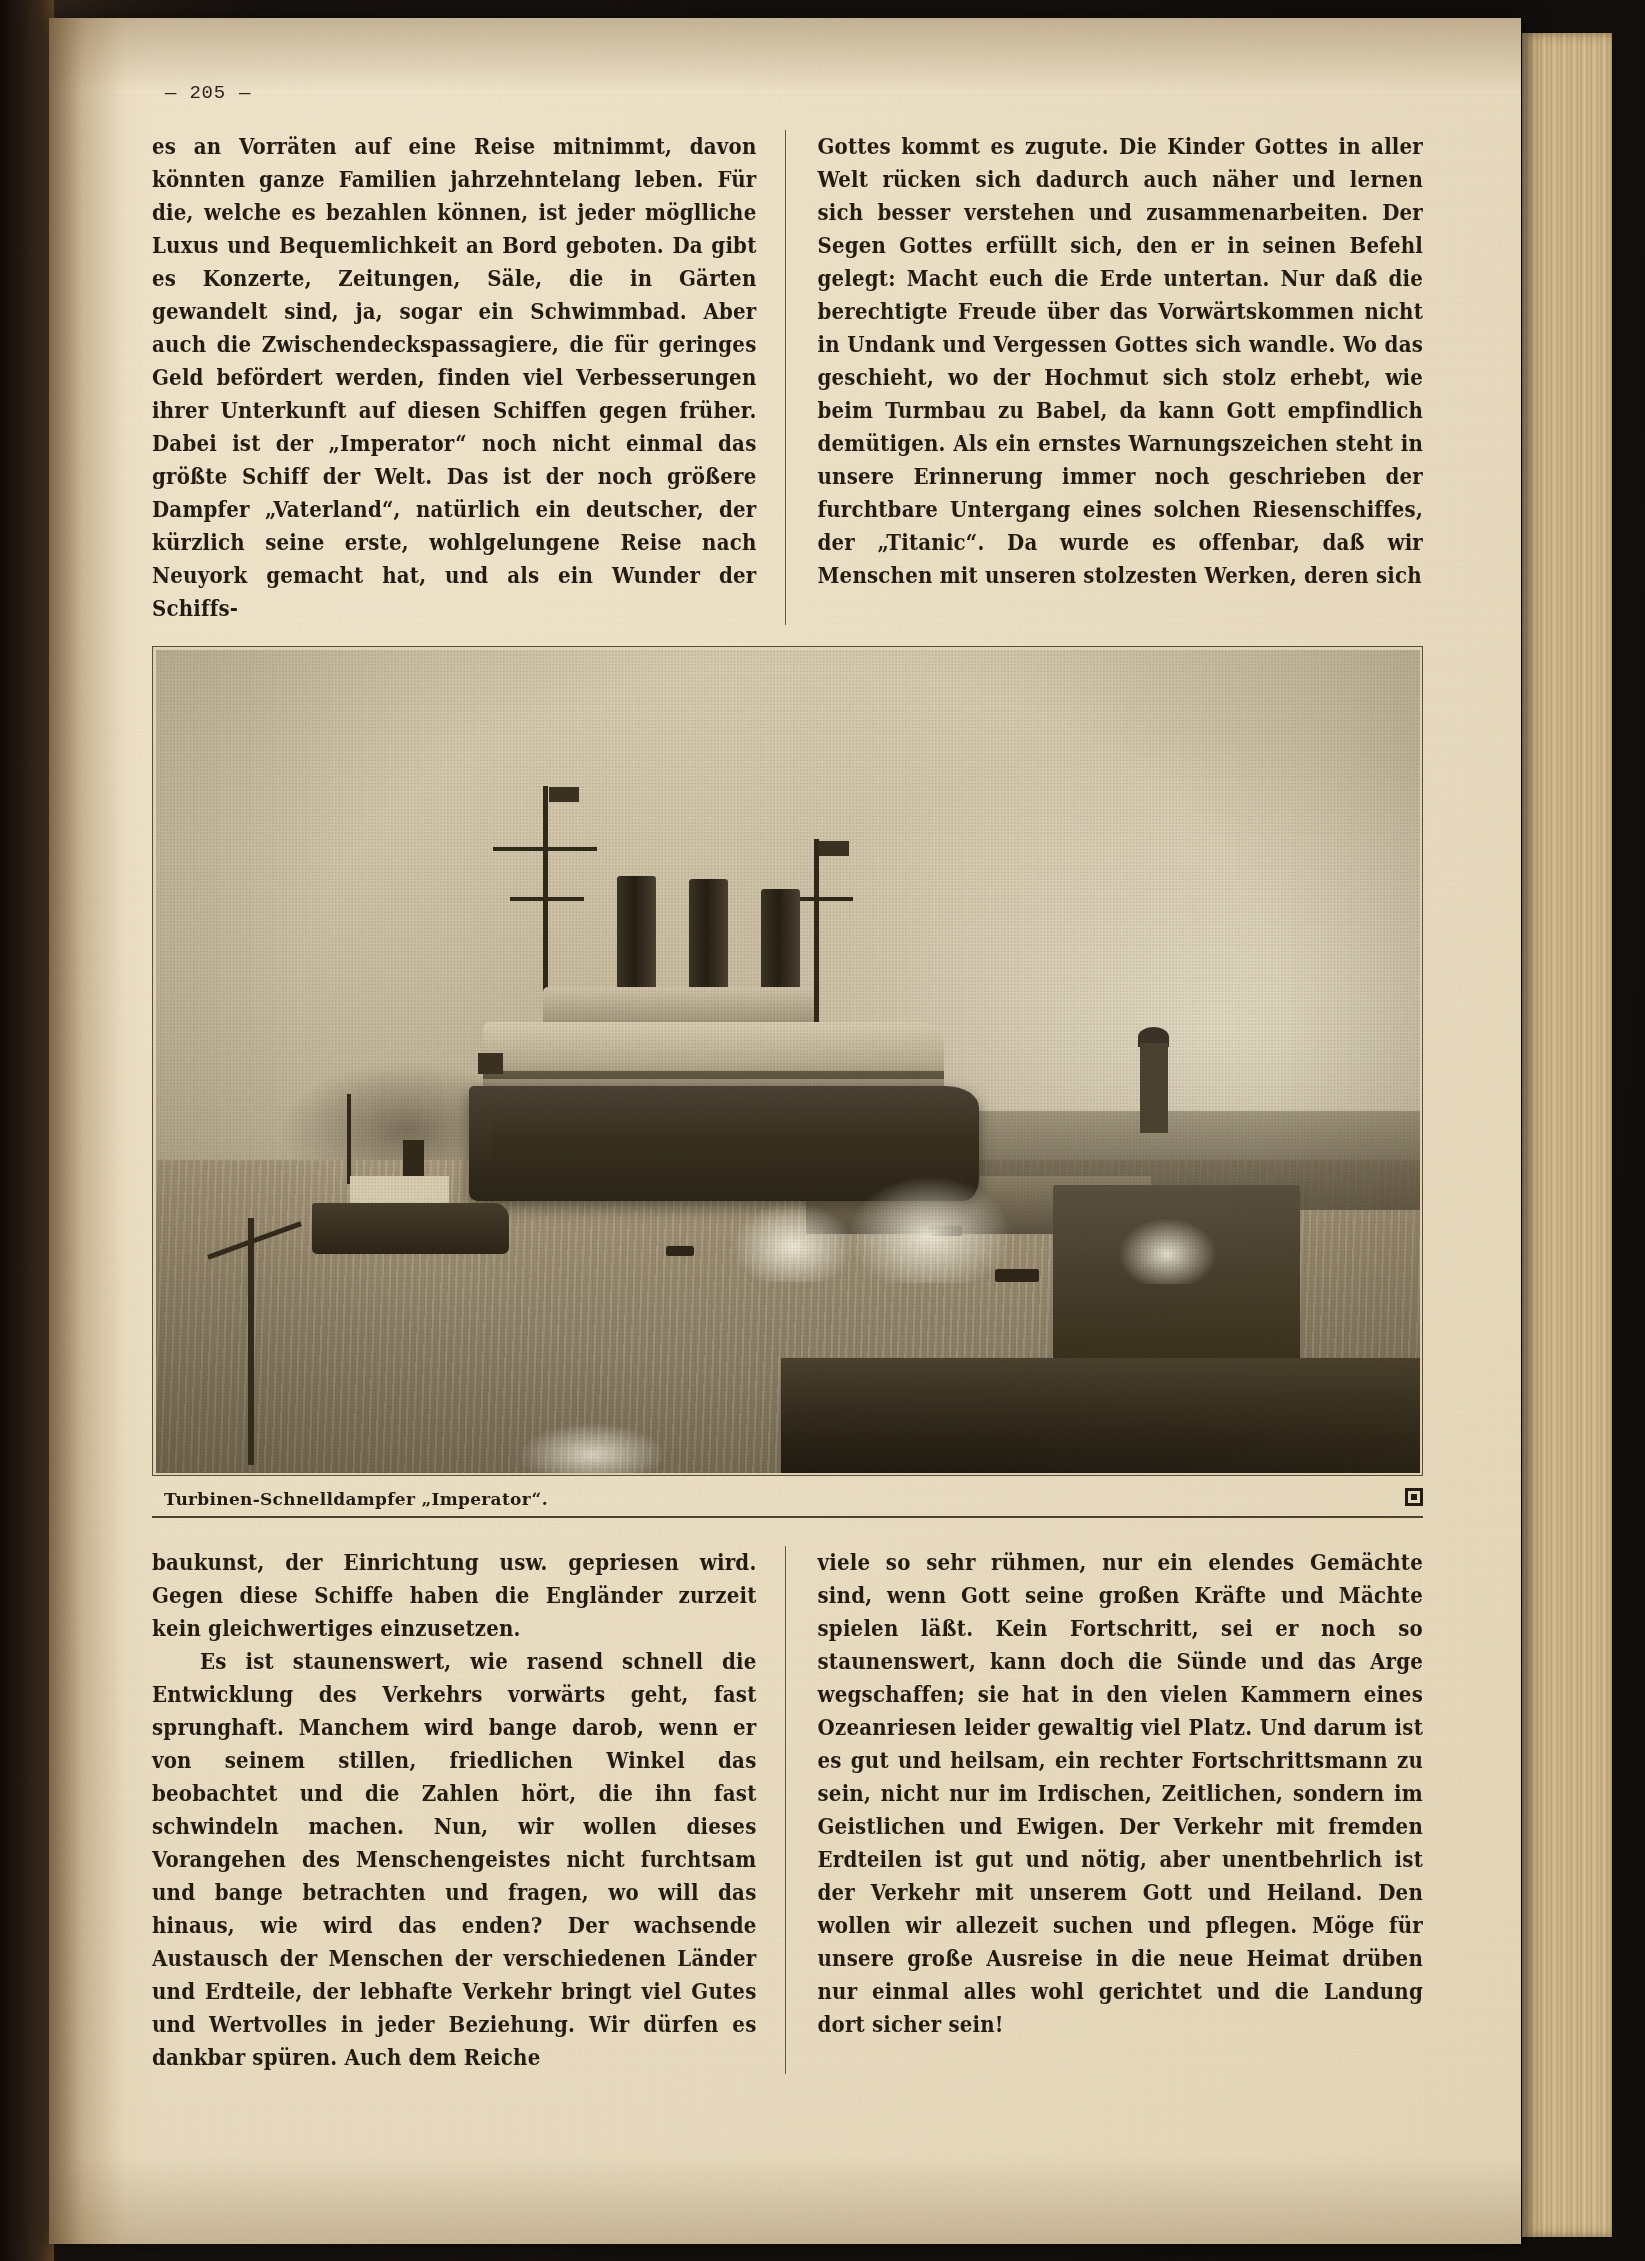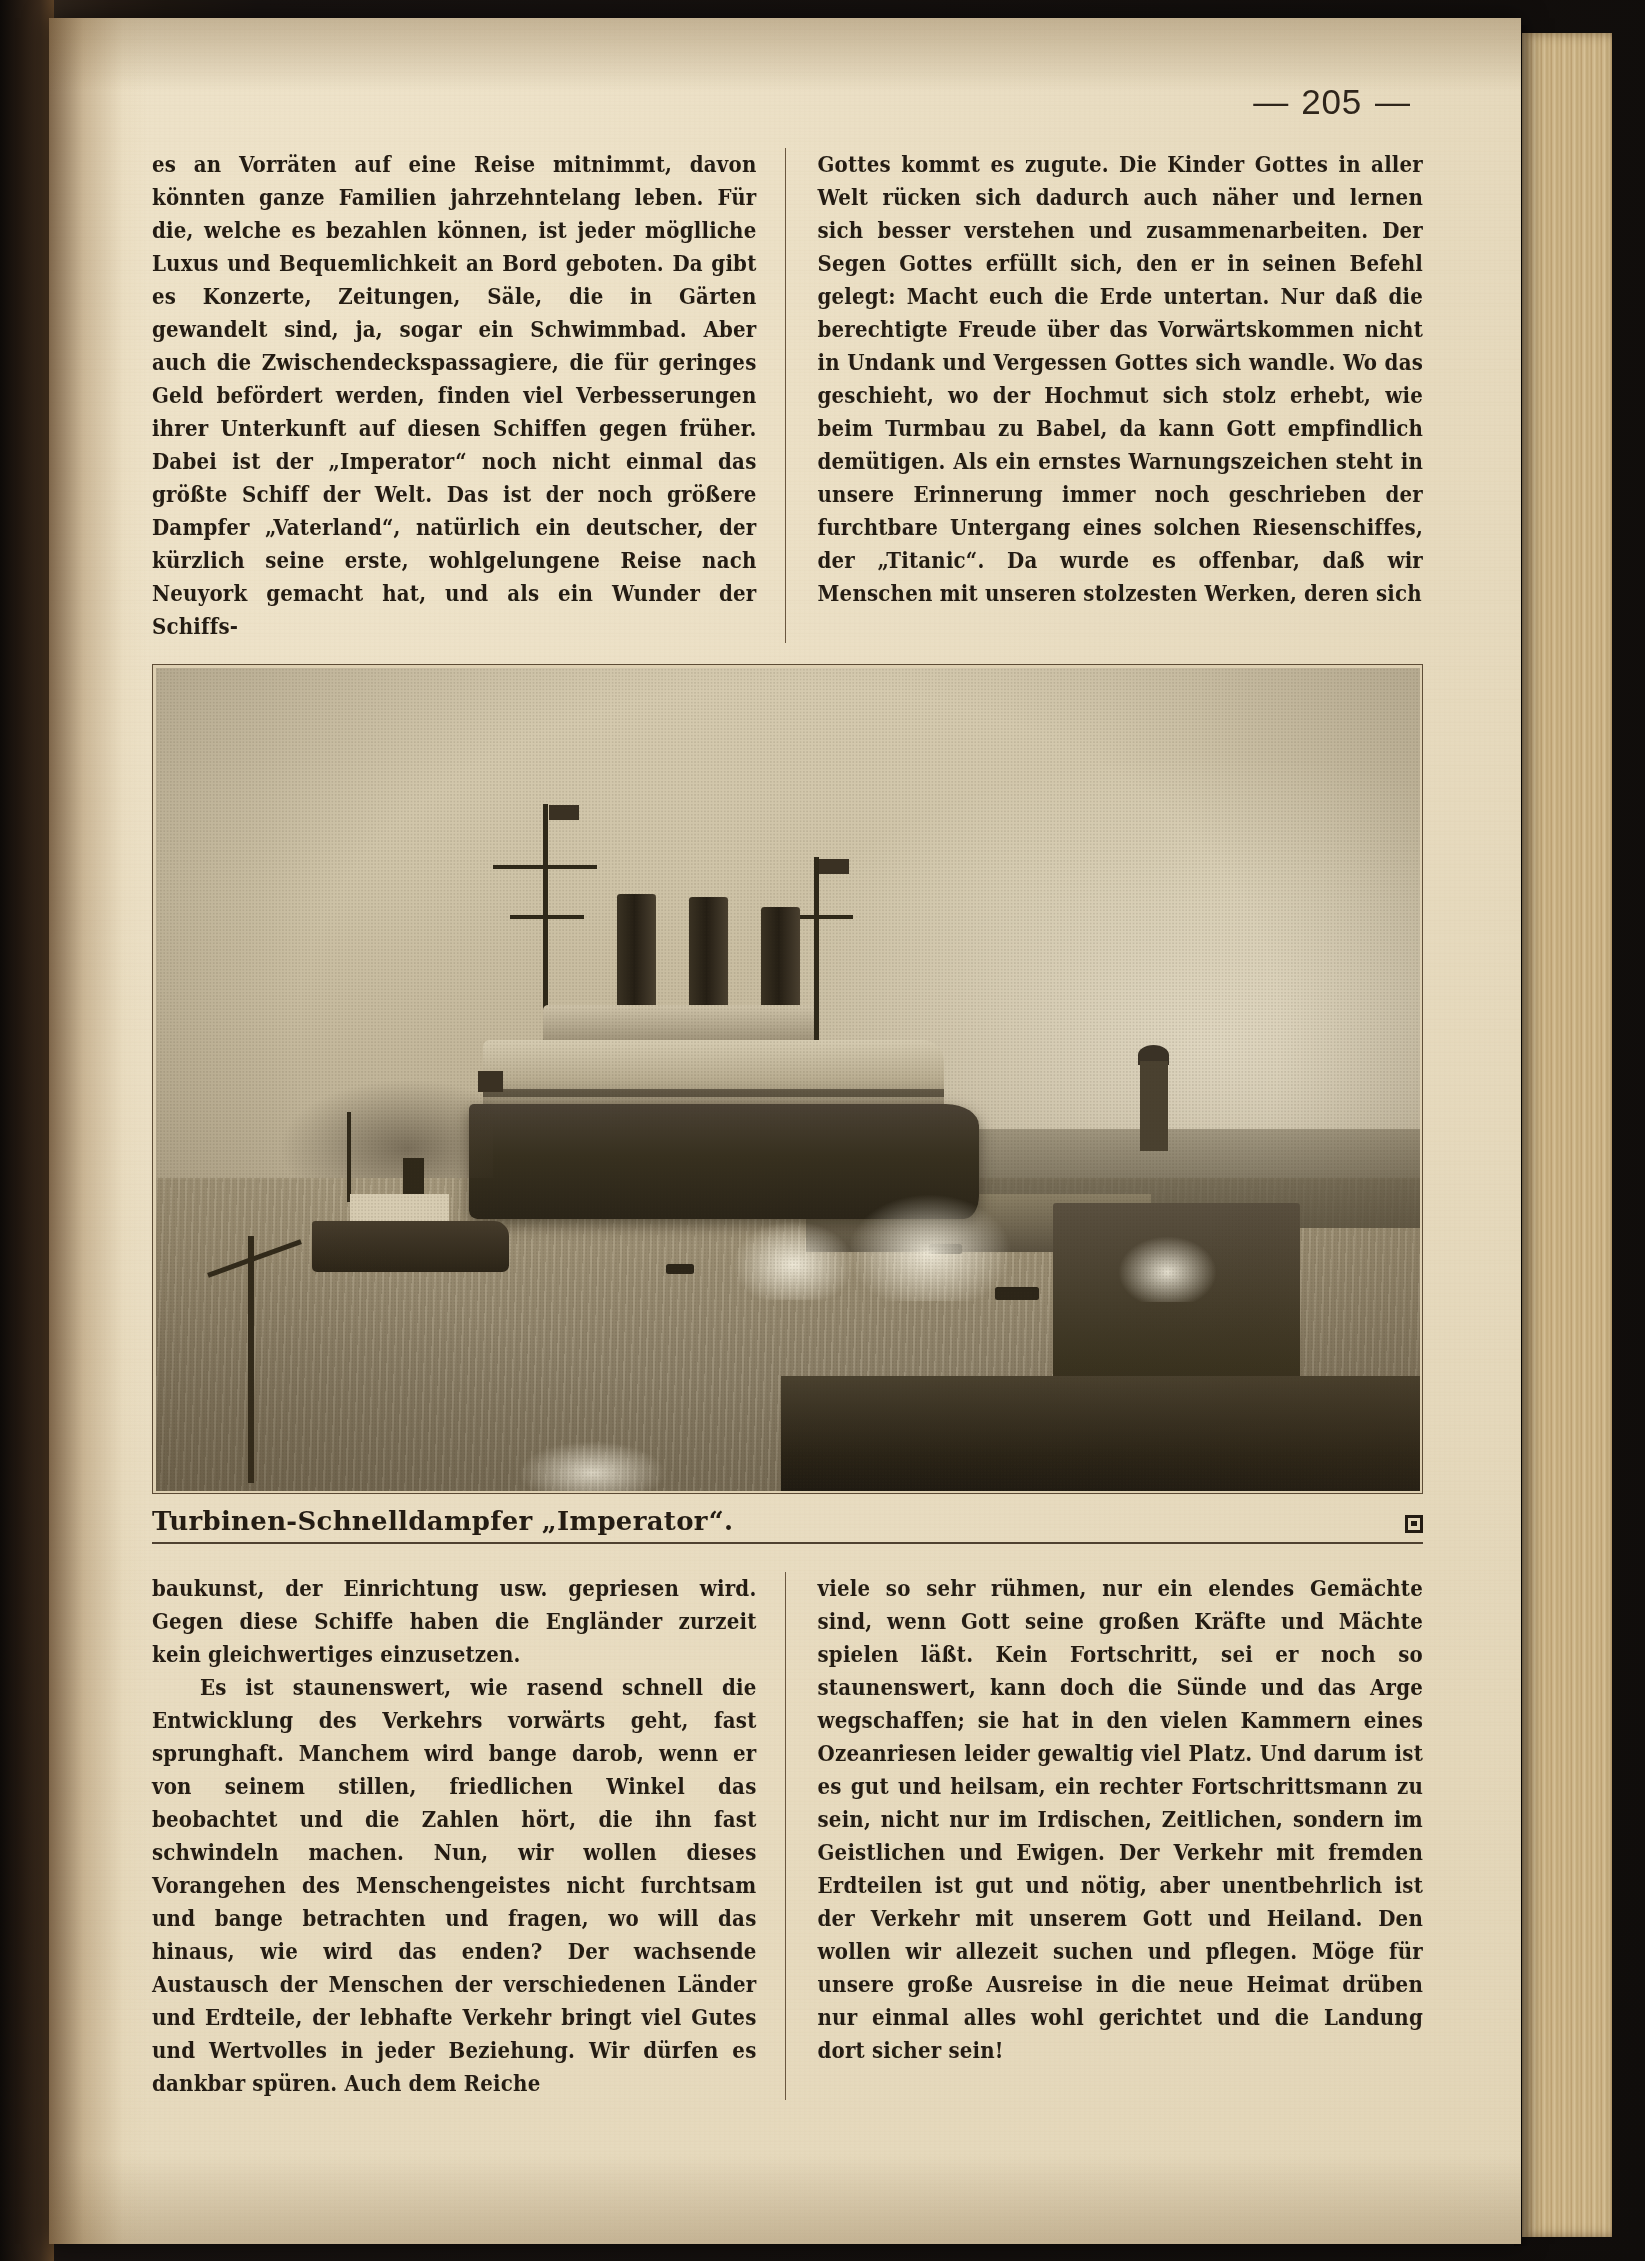--- a/index.html
+++ b/index.html
@@ -94,23 +94,23 @@
 
   
   .content {
     position: absolute;
     left: 103px;
     top: 64px;
     width: 1271px;
   }
 
   .folio {
-    text-align: right;
-    font-family: Liberation Sans, sans-serif;
-    font-size: 35px;
+    text-align: left;
+    font-family: Liberation Mono, monospace;
+    font-size: 19px;
     letter-spacing: 0.8px;
     color: #2e251b;
     margin-bottom: 26px;
   }
   .folio .dash { letter-spacing: 0; padding: 0 13px; }
 
   .columns {
     display: flex;
     gap: 4px;
   }
@@ -358,23 +358,24 @@
     margin-top: 11.5px;
     display: flex;
     align-items: flex-end;
     justify-content: space-between;
     border-bottom: 2.5px solid #4f4130;
     padding-bottom: 6.6px;
   }
   .caption {
     font-family: "DejaVu Serif", serif;
     font-weight: 700;
-    font-size: 26px;
+    font-size: 17px;
     color: #241c13;
     letter-spacing: 0.3px;
+    margin-left: 12px;
   }
   .colophon-mark {
     width: 18px; height: 18px;
     border: 3.3px solid #241c13;
     box-sizing: border-box;
     position: relative;
     margin-bottom: 3.3px;
   }
   .colophon-mark:after {
     content: "";

